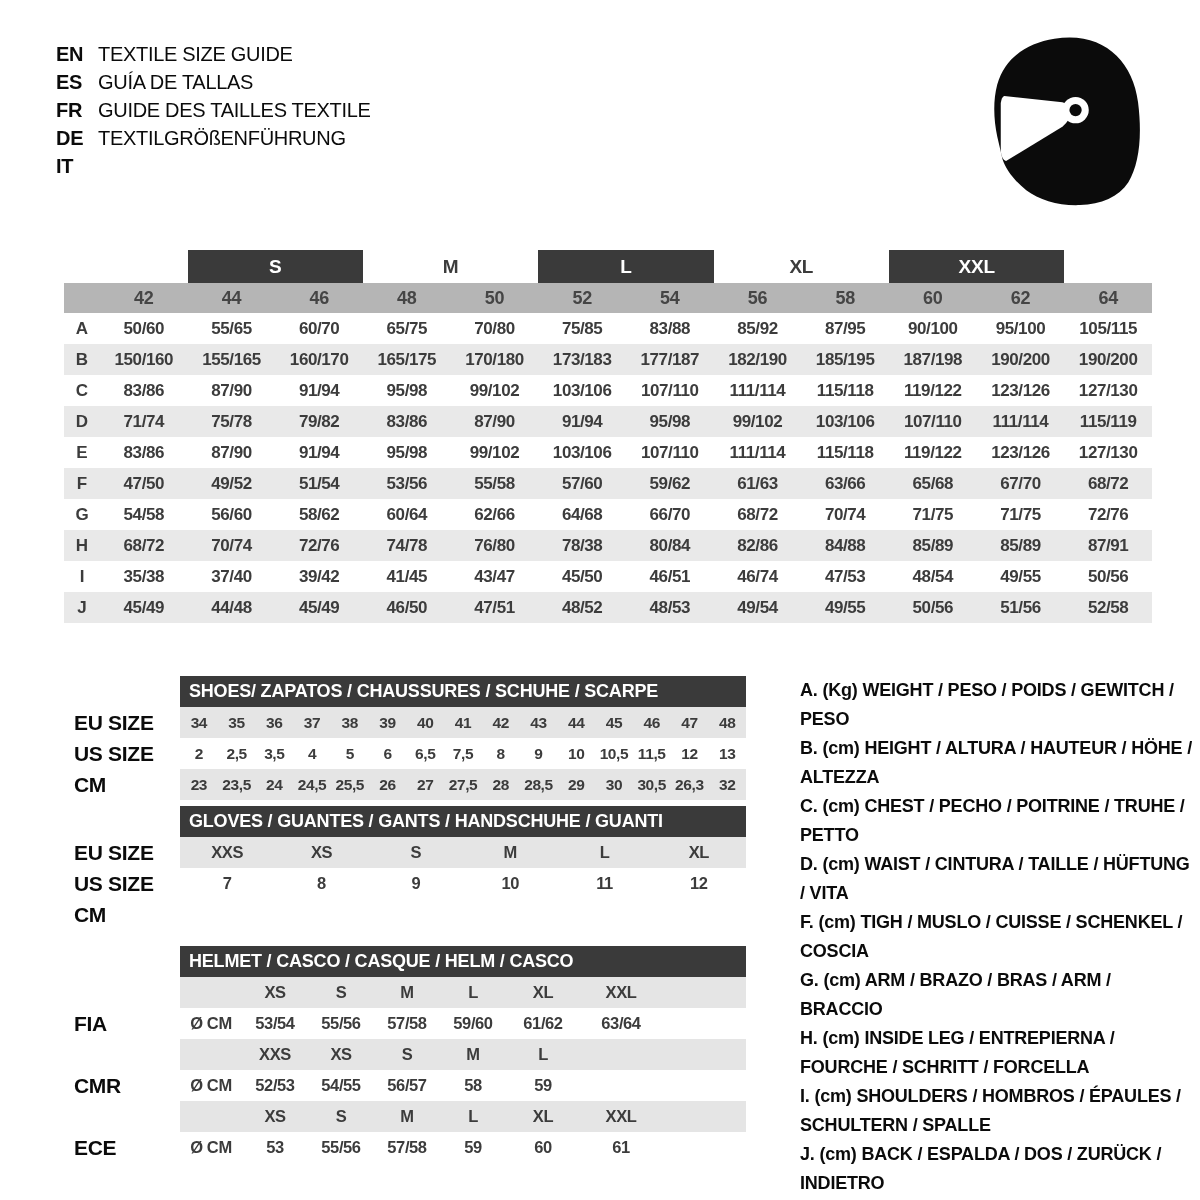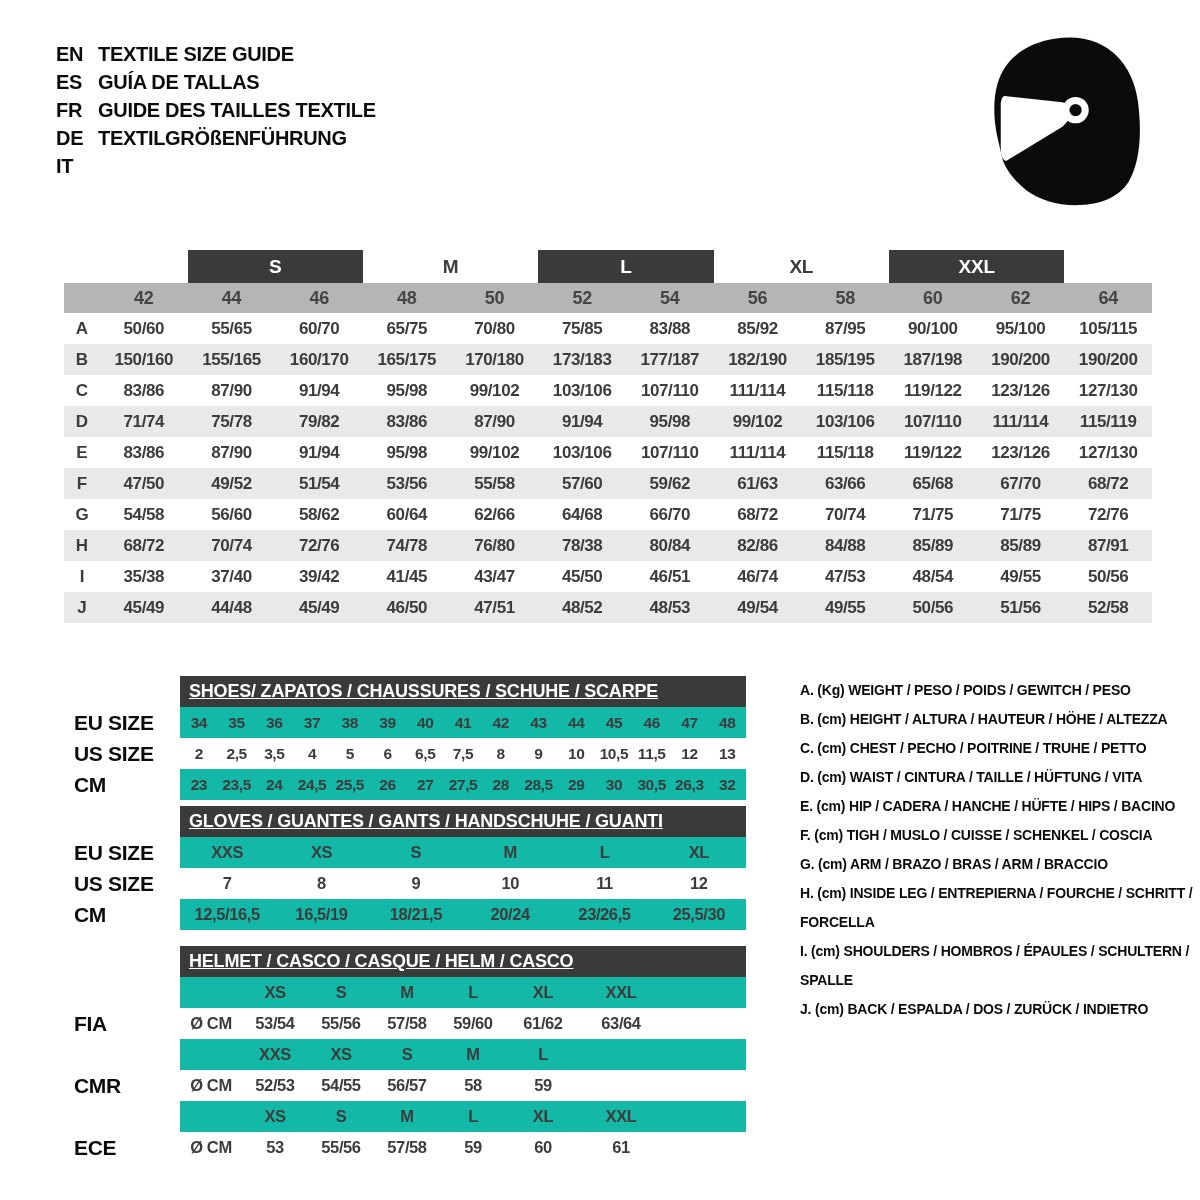--- a/index.html
+++ b/index.html
@@ -3,21 +3,21 @@
 <meta charset="utf-8">
 <style>
   * { margin:0; padding:0; box-sizing:border-box; }
   html,body { width:1200px; height:1200px; background:#ffffff; font-family:"Liberation Sans","DejaVu Sans",sans-serif; }
   body { position:relative; overflow:hidden; color:#0b0b0b; }
 
   
   .lang-block { position:absolute; left:56px; top:40px; }
   .lang-row { display:flex; height:28px; align-items:center; }
   .lang-code { width:42px; font-size:20px; font-weight:bold; letter-spacing:-0.3px; }
-  .lang-label { font-size:20px; font-weight:bold; letter-spacing:-0.3px; }
+  .lang-label { font-size:20px; font-weight:normal; letter-spacing:-0.3px; }
 
   
   .helmet-wrap { position:absolute; left:972px; top:30px; width:186px; height:176px; }
 
   
   .textile { position:absolute; left:64px; top:250px; width:1088px; }
   .thead, .band, .trow { display:grid; grid-template-columns:36px repeat(12,1fr); }
   .thead { height:33px; }
   .sg { display:flex; align-items:center; justify-content:center; font-size:19px; font-weight:bold; letter-spacing:-0.2px; }
   .sg.boxed { background:#3a3a3a; color:#ffffff; }
@@ -34,34 +34,34 @@
   .trow .lbl { display:flex; align-items:center; justify-content:center; font-size:17px; font-weight:bold; color:#3c3c3c; }
   .trow .val { display:flex; align-items:center; justify-content:center; font-size:17px; font-weight:bold; color:#3c3c3c; letter-spacing:-0.4px; }
 
   
   .ltable { position:absolute; left:74px; width:672px; }
   .ltable.shoes-t  { top:676px; }
   .ltable.gloves-t { top:806px; }
   .ltable.helmet-t { top:946px; }
   .lrow { display:flex; height:31px; }
   .side { width:106px; display:flex; align-items:center; font-size:21px; font-weight:bold; letter-spacing:-0.3px; }
-  .bar { width:566px; background:#3a3a3a; color:#ffffff; font-size:18px; font-weight:bold; display:flex; align-items:center; padding-left:9px; letter-spacing:-0.2px;text-decoration:underline; }
+  .bar { width:566px; background:#3a3a3a; color:#ffffff; font-size:18px; font-weight:bold; display:flex; align-items:center; padding-left:9px; letter-spacing:-0.2px; }
   .cells { width:566px; display:grid; }
-  .cells.stripe { background:#14b8a6; }
+  .cells.stripe { background:#e5e5e5; }
   .cells .val { display:flex; align-items:center; justify-content:center; font-weight:bold; color:#3c3c3c; letter-spacing:-0.4px; }
   .cells.shoes  { grid-template-columns:repeat(15,1fr); }
   .cells.shoes .val { font-size:15.5px; }
   .cells.gloves { grid-template-columns:repeat(6,1fr); }
   .cells.gloves .val { font-size:16.5px; }
   .cells.helmet { grid-template-columns:62px 66px 66px 66px 66px 74px 82px; }
   .cells.helmet .val { font-size:16.5px; }
 
   
   .legend { position:absolute; left:800px; top:676px; width:396px; }
-  .legend-line { font-size:14px; font-weight:bold; line-height:29px; letter-spacing:-0.2px; color:#0b0b0b; }
+  .legend-line { font-size:18px; font-weight:bold; line-height:29px; letter-spacing:-0.2px; color:#0b0b0b; }
 </style>
 </head>
 <body>
 
 <div class="lang-block">
     <div class="lang-row">
       <div class="lang-code">EN</div>
       <div class="lang-label">TEXTILE SIZE GUIDE</div>
     </div>
     <div class="lang-row">
@@ -359,28 +359,20 @@
           <div class="val">7</div>
           <div class="val">8</div>
           <div class="val">9</div>
           <div class="val">10</div>
           <div class="val">11</div>
           <div class="val">12</div>
         </div>
       </div>
       <div class="lrow">
         <div class="side">CM</div>
-        <div class="cells gloves stripe">
-          <div class="val">12,5/16,5</div>
-          <div class="val">16,5/19</div>
-          <div class="val">18/21,5</div>
-          <div class="val">20/24</div>
-          <div class="val">23/26,5</div>
-          <div class="val">25,5/30</div>
-        </div>
       </div>
     </div>
 </div>
 
 <div class="ltable helmet-t">
   <div class="lrow">
     <div class="side"></div>
     <div class="bar">HELMET / CASCO / CASQUE / HELM / CASCO</div>
   </div>
   <div>
@@ -457,19 +449,18 @@
         </div>
       </div>
     </div>
 </div>
 
 <div class="legend">
     <div class="legend-line">A. (Kg) WEIGHT / PESO / POIDS / GEWITCH / PESO</div>
     <div class="legend-line">B. (cm) HEIGHT / ALTURA / HAUTEUR / HÖHE / ALTEZZA</div>
     <div class="legend-line">C. (cm) CHEST / PECHO / POITRINE / TRUHE / PETTO</div>
     <div class="legend-line">D. (cm) WAIST / CINTURA / TAILLE / HÜFTUNG / VITA</div>
-    <div class="legend-line">E. (cm) HIP / CADERA / HANCHE / HÜFTE / HIPS / BACINO</div>
     <div class="legend-line">F. (cm) TIGH / MUSLO / CUISSE / SCHENKEL / COSCIA</div>
     <div class="legend-line">G. (cm) ARM / BRAZO / BRAS / ARM / BRACCIO</div>
     <div class="legend-line">H. (cm) INSIDE LEG / ENTREPIERNA / FOURCHE / SCHRITT / FORCELLA</div>
     <div class="legend-line">I. (cm) SHOULDERS / HOMBROS / ÉPAULES / SCHULTERN / SPALLE</div>
     <div class="legend-line">J. (cm) BACK / ESPALDA / DOS / ZURÜCK / INDIETRO</div>
   </div>
 
 </body></html>

